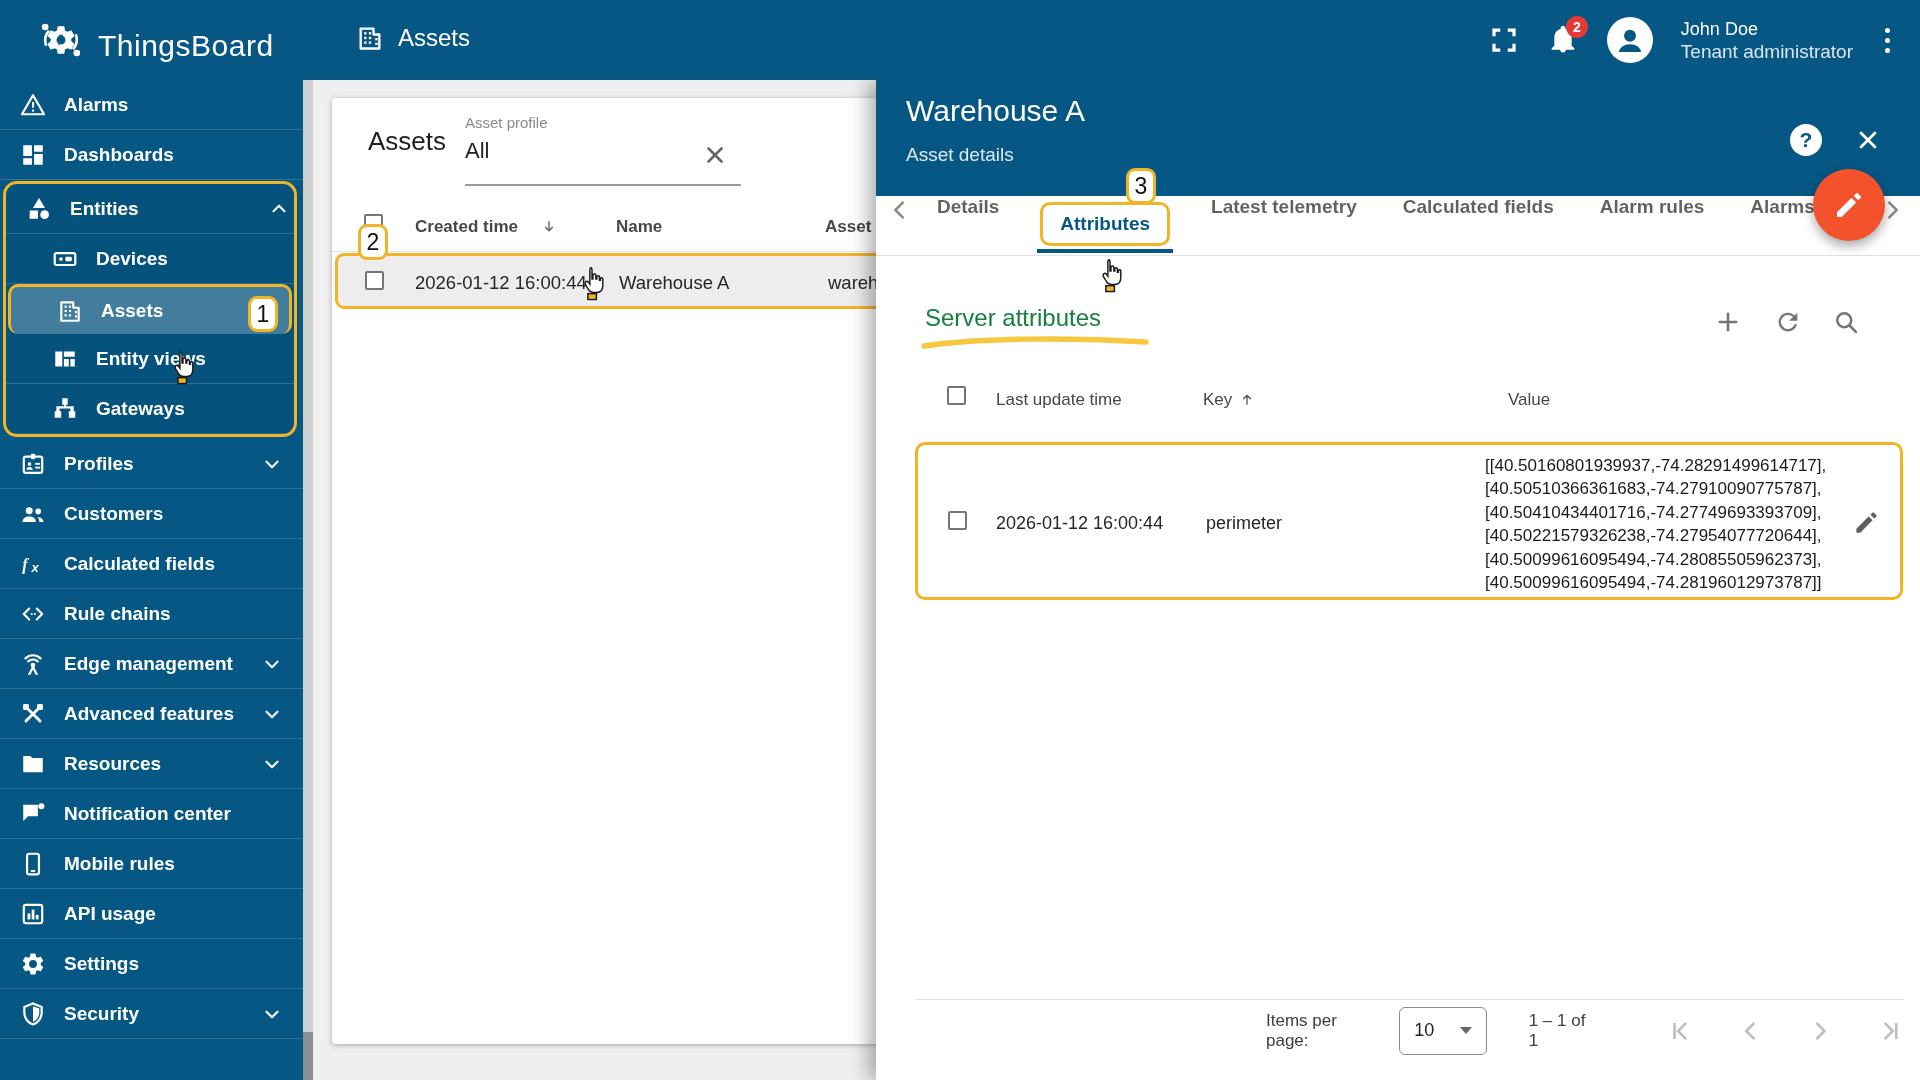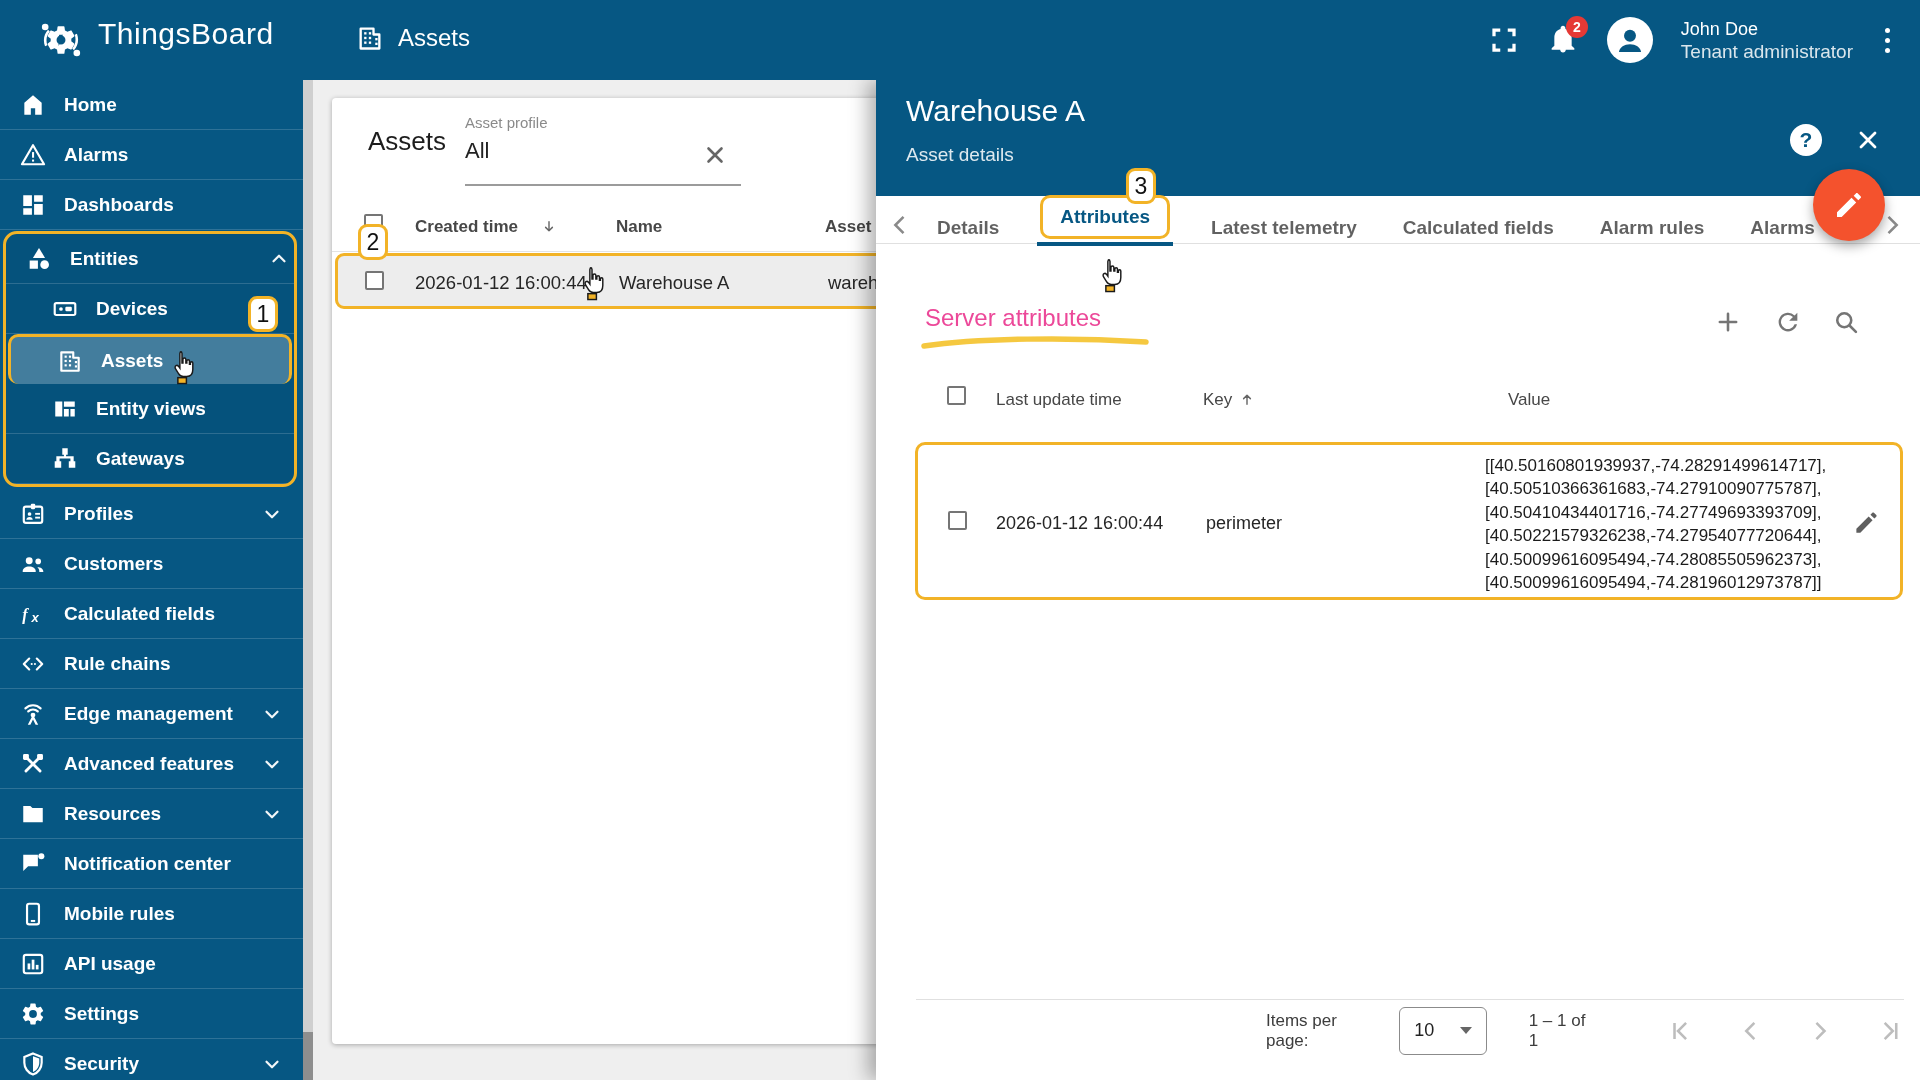--- a/index.html
+++ b/index.html
@@ -4,21 +4,21 @@
 <style>
   *{margin:0;padding:0;box-sizing:border-box}
   :root{--p:#065783;--y:#F2B327;--o:#F4522D;--red:#E53935;--ink:#1d1d1d;--gray:#757575}
   body{font-family:"Liberation Sans",sans-serif;background:#444}
   #app{position:relative;width:1920px;height:1080px;background:#efefef;overflow:hidden}
   svg{display:block}
   .mi{width:26px;height:26px;flex:none}
 
   
   .topbar{position:absolute;left:0;top:0;width:100%;height:80px;background:var(--p);color:#fff;z-index:20}
-  .logo{position:absolute;left:38px;top:17px;display:flex;align-items:flex-start;gap:14px}
+  .logo{position:absolute;left:38px;top:17px;display:flex;align-items:flex-end;gap:14px}
   .logo-text{font-size:30px;font-weight:400;letter-spacing:.5px}
   .page-title{position:absolute;left:356px;top:24px;display:flex;align-items:center;gap:14px;font-size:24px;font-weight:500}
   .topbar-right{position:absolute;right:26px;top:0;height:80px;display:flex;align-items:center;gap:28px}
   .bell-wrap{position:relative;width:32px;height:34px}
   .bell-badge{position:absolute;right:-9px;top:-7px;min-width:22px;height:22px;border-radius:11px;background:var(--red);color:#fff;font-size:14px;font-weight:700;display:flex;align-items:center;justify-content:center}
   .avatar{width:46px;height:46px;border-radius:50%;background:#fff;display:flex;align-items:center;justify-content:center}
   .user-name{font-size:18px;font-weight:500;line-height:24px}
   .user-role{font-size:19px;opacity:.85}
   .kebab{display:flex;flex-direction:column;gap:5px;padding:4px}
   .kebab i{width:5px;height:5px;border-radius:50%;background:#fff}
@@ -57,29 +57,29 @@
   .td{position:absolute;top:16px;font-size:18.5px;color:#262626;white-space:nowrap}
 
   
   .details-panel{position:absolute;left:876px;top:80px;width:1044px;height:1000px;background:#fff;box-shadow:-8px 0 18px rgba(0,0,0,.3);z-index:10}
   .dp-header{position:relative;height:116px;background:var(--p);color:#fff}
   .dp-title{position:absolute;left:30px;top:14px;font-size:30px}
   .dp-subtitle{position:absolute;left:30px;top:64px;font-size:19px;opacity:.87}
   .help-btn{position:absolute;left:914px;top:44px;width:32px;height:32px;border-radius:50%;background:#fff;color:var(--p);font-size:21px;font-weight:700;display:flex;align-items:center;justify-content:center}
   .close-btn{position:absolute;left:978px;top:46px;width:28px;height:28px}
   .fab{position:absolute;left:937px;top:89px;width:72px;height:72px;border-radius:50%;background:var(--o);box-shadow:0 5px 12px rgba(0,0,0,.35);display:flex;align-items:center;justify-content:center;z-index:30}
-  .dp-tabs{position:relative;height:48px;border-bottom:1px solid #e0e0e0;display:flex;align-items:flex-end;padding:0 14px 4px 10px}
+  .dp-tabs{position:relative;height:60px;border-bottom:1px solid #e0e0e0;display:flex;align-items:flex-start;padding:0 14px 4px 10px}
   .tab-nav{width:28px;height:28px;color:#8a8a8a;flex:none}
   .tab{margin:0 23px;font-size:19px;font-weight:700;color:rgba(0,0,0,.62);white-space:nowrap;cursor:pointer}
   .tab-box{position:relative;margin:6px 18px 0;border:3px solid var(--y);border-radius:10px;background:#fff;padding:8px 17px;z-index:2}
   .tab-box .tab{margin:0;color:var(--p)}
   .tab-box::after{content:"";position:absolute;left:-6px;right:-6px;bottom:-10px;height:4px;background:var(--p)}
   .fwd{margin-left:auto}
   
-  .attr-title{position:absolute;left:49px;top:224px;font-size:24px;color:#ec4899}
+  .attr-title{position:absolute;left:49px;top:224px;font-size:24px;color:#15803d}
   .marker{position:absolute;left:44px;top:256px}
   .icon-btn{position:absolute;top:228px;width:28px;height:28px;color:var(--gray)}
   .at-head-check{position:absolute;left:71px;top:306px}
   .at-th{position:absolute;top:310px;font-size:17px;font-weight:400;color:#474747;display:flex;gap:6px;align-items:flex-start}
   .attr-row{position:absolute;left:39px;top:362px;width:988px;height:158px;border:3px solid var(--y);border-radius:10px;background:#fff}
   .attr-row .checkbox{position:absolute;left:30px;top:66px}
   .at-td{position:absolute;top:68px;font-size:18px;color:#262626}
   .val-block{position:absolute;left:567px;top:9px;font-size:17px;line-height:23.4px;color:#1b1b1b;white-space:nowrap}
   .row-edit{position:absolute;left:935px;top:64px;width:27px;height:27px;color:#5f5f5f}
   
@@ -308,26 +308,20 @@
       <div class="kebab">
           <i></i>
           <i></i>
           <i></i>
         </div>
     </div>
   </header>
 
   <nav class="sidebar">
     <div class="nav">
-      <div class="nav-item">
-        <svg class="mi">
-            <use href="#i-home"></use>
-          </svg>
-        <span class="lbl">Home</span>
-      </div>
       <div class="nav-item">
         <svg class="mi">
             <use href="#i-warning"></use>
           </svg>
         <span class="lbl">Alarms</span>
       </div>
       <div class="nav-item">
         <svg class="mi">
             <use href="#i-dashboard"></use>
           </svg>

